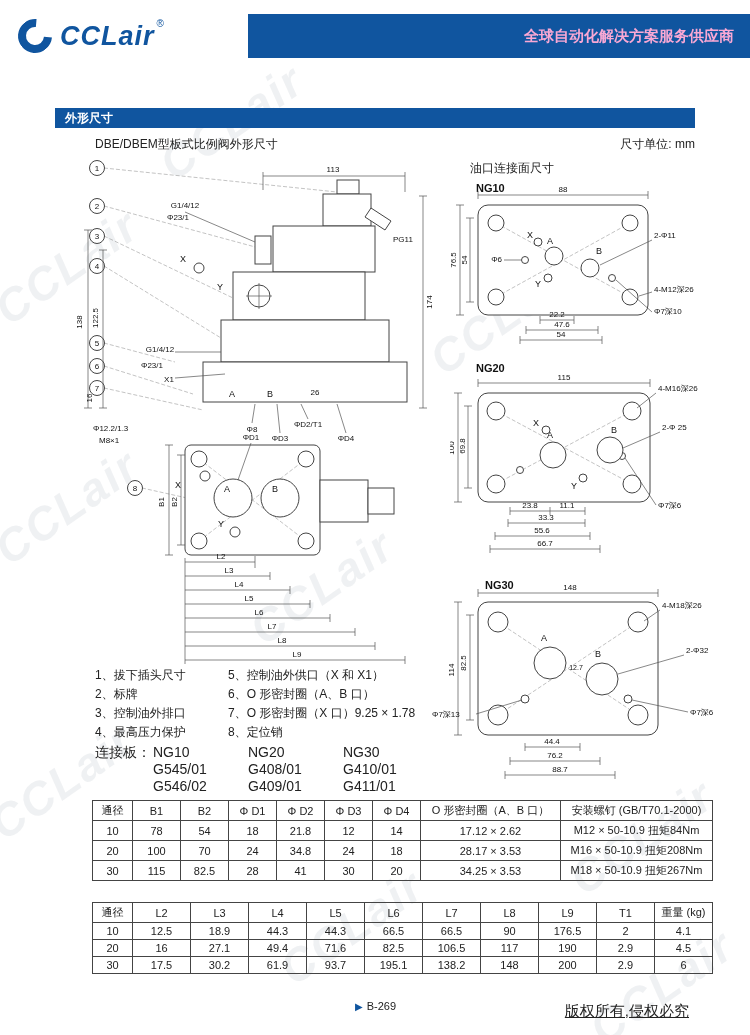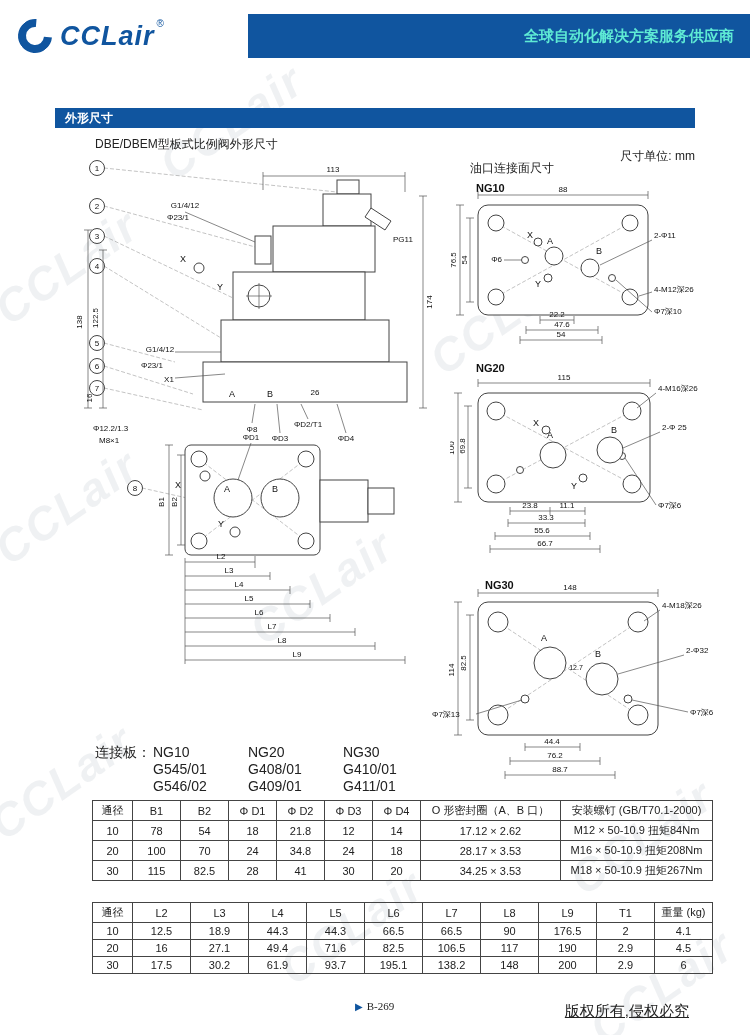--- a/index.html
+++ b/index.html
@@ -2,29 +2,29 @@
 <html><head>
 <meta charset="utf-8">
 <style>
   *{margin:0;padding:0;box-sizing:border-box;}
   body{background:#e9e9e9;font-family:"Liberation Sans",sans-serif;}
   .page{position:relative;width:750px;height:1035px;margin:0 auto;background:#fff;overflow:hidden;color:#222;}
   
   .wm{position:absolute;font-size:46px;font-weight:bold;font-style:italic;color:#8d99a6;opacity:.13;transform:rotate(-35deg);letter-spacing:2px;pointer-events:none;white-space:nowrap;}
   
   .header-bar{position:absolute;left:248px;right:0;top:14px;height:44px;background:#10559f;}
-  .slogan{position:absolute;right:16px;top:0;line-height:44px;color:#5eead4;font-weight:bold;font-size:15px;}
+  .slogan{position:absolute;right:16px;top:0;line-height:44px;color:#f9a8d4;font-weight:bold;font-size:15px;}
   .logo{position:absolute;left:18px;top:14px;height:44px;display:flex;align-items:center;}
   .logo-icon{width:34px;height:34px;border:8px solid #10559f;border-right-color:transparent;border-radius:50%;transform:rotate(-40deg);margin-right:8px;}
   .logo-text{font-size:27px;font-weight:bold;font-style:italic;color:#10559f;letter-spacing:1px;}
   .logo-reg{font-size:10px;color:#10559f;align-self:flex-start;margin-top:4px;margin-left:2px;}
   
   .section-bar{position:absolute;left:55px;top:108px;width:640px;height:20px;background:#10559f;color:#fff;font-size:12px;font-weight:bold;line-height:20px;padding-left:10px;}
   .subtitle{position:absolute;left:95px;top:136px;font-size:12px;}
-  .unit{position:absolute;right:55px;top:136px;font-size:12px;margin-top:12px;}
+  .unit{position:absolute;right:55px;top:136px;font-size:12px;}
   .port-face-title{position:absolute;left:470px;top:160px;font-size:12px;font-weight:normal;}
   
   .drawing{position:absolute;}
   .svg-main{left:75px;top:150px;}
   .svg-ng10{left:450px;top:180px;}
   .svg-ng20{left:450px;top:358px;}
   .svg-ng30{left:430px;top:575px;}
   .drawing text{font-family:"Liberation Sans",sans-serif;font-size:8px;fill:#111;}
   .drawing .ttl{font-size:11px;font-weight:bold;}
   .drawing .pl{font-size:9px;}
@@ -39,21 +39,21 @@
   .plates{position:absolute;left:95px;top:744px;font-size:14px;line-height:17px;display:flex;}
   .plates-label{width:58px;}
   .p-row{display:flex;}
   .p-cell{width:95px;}
   
   .spec-table{position:absolute;left:92px;border-collapse:collapse;font-size:11px;text-align:center;table-layout:fixed;}
   .t1{top:800px;width:620px;}
   .t2{top:902px;width:620px;}
   .spec-table th,.spec-table td{border:1px solid #444;padding:2px 2px;height:17px;font-weight:normal;overflow:hidden;}
   
-  .page-num{position:absolute;left:355px;top:1000px;font-size:11px;font-family:Liberation Serif, serif;}
+  .page-num{position:absolute;left:355px;top:1000px;font-size:11px;}
   .page-marker{color:#10559f;margin-right:4px;font-size:10px;}
   .copyright{position:absolute;right:61px;top:1002px;font-size:15px;text-decoration:underline;}
 </style>
 </head>
 <body>
 
 <div class="page">
 
   <span class="wm" style="left:150px;top:95px">CCLair</span>
   <span class="wm" style="left:-15px;top:240px">CCLair</span>
@@ -261,20 +261,34 @@
     <text class="sm" x="146" y="95" text-anchor="middle">12.7</text>
     <text x="232" y="33" text-anchor="start">4-M18深26</text>
     <text x="256" y="78" text-anchor="start">2-Φ32</text>
     <text x="2" y="142" text-anchor="start">Φ7深13</text>
     <text x="260" y="140" text-anchor="start">Φ7深6</text>
     <text x="122" y="169" text-anchor="middle">44.4</text>
     <text x="125" y="183" text-anchor="middle">76.2</text>
     <text x="130" y="197" text-anchor="middle">88.7</text>
   </svg>
 
+  <div class="notes">
+    <div class="notes-col1">
+        <div>1、拔下插头尺寸</div>
+        <div>2、标牌</div>
+        <div>3、控制油外排口</div>
+        <div>4、最高压力保护</div>
+      </div>
+    <div class="notes-col2">
+        <div>5、控制油外供口（X 和 X1）</div>
+        <div>6、O 形密封圈（A、B 口）</div>
+        <div>7、O 形密封圈（X 口）9.25 × 1.78</div>
+        <div>8、定位销</div>
+      </div>
+  </div>
 
   <div class="plates">
     <span class="plates-label">连接板：</span>
     <div class="plates-grid">
       <div class="p-row">
           <span class="p-cell">NG10</span>
           <span class="p-cell">NG20</span>
           <span class="p-cell">NG30</span>
         </div>
       <div class="p-row">

